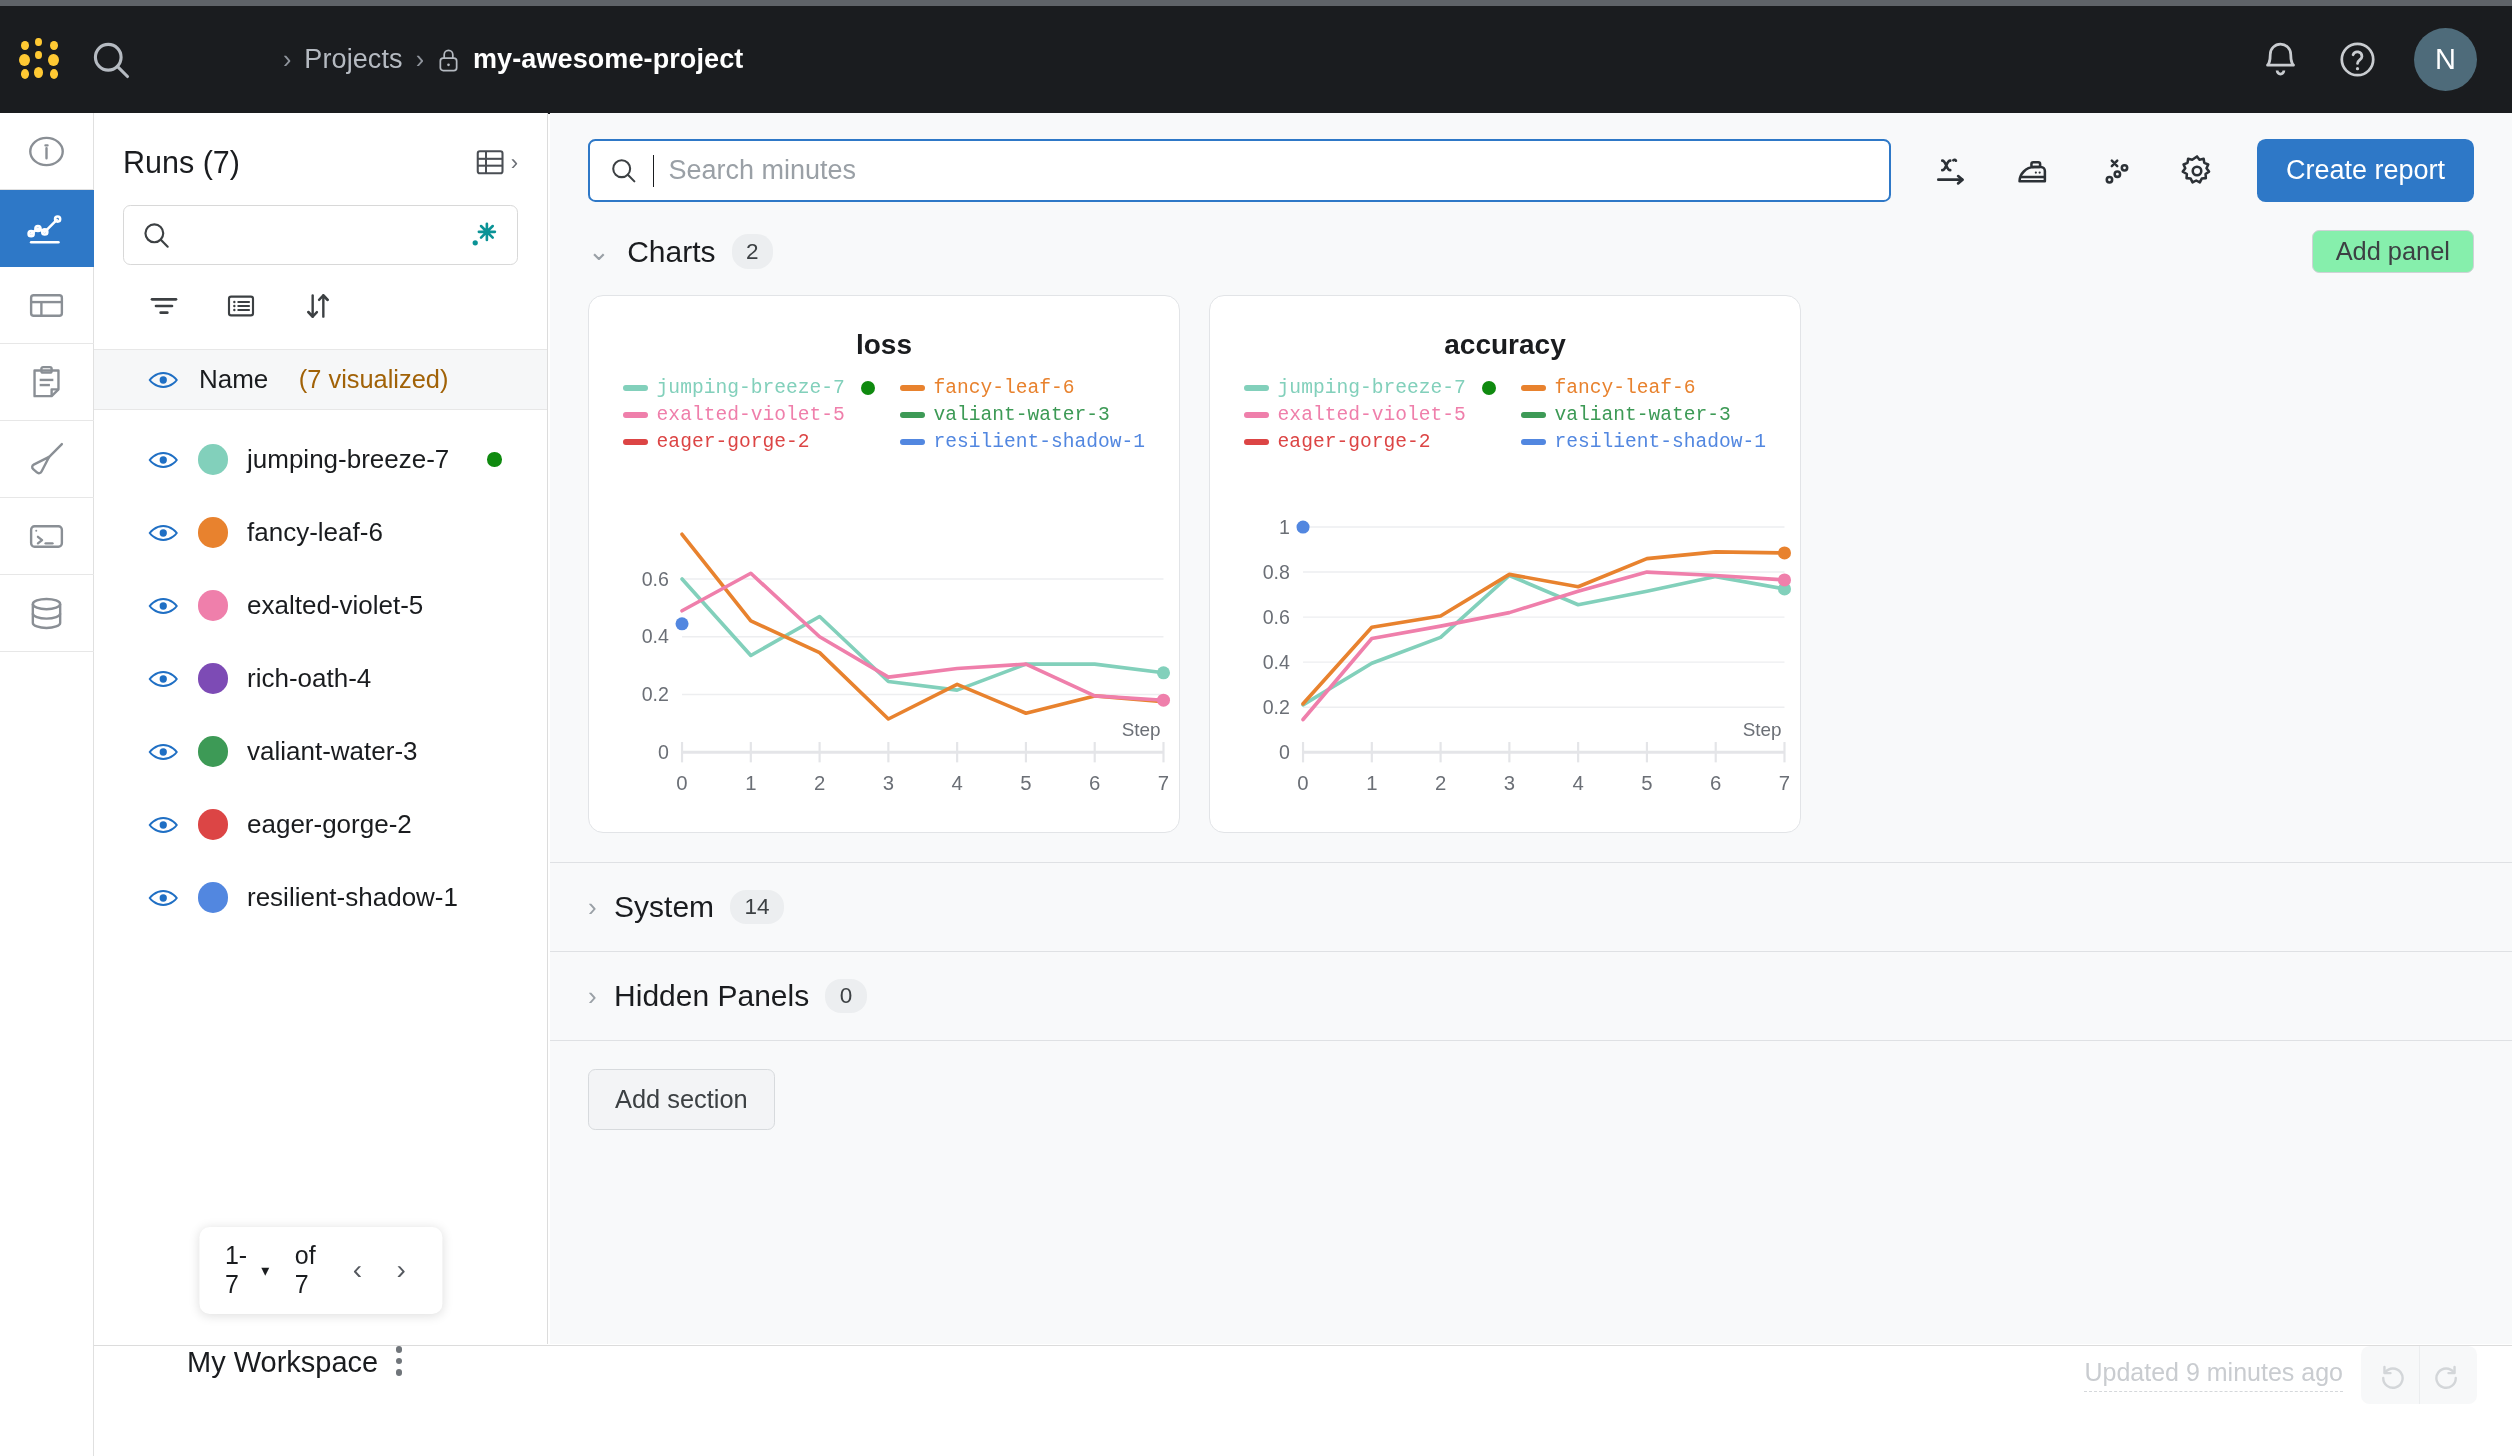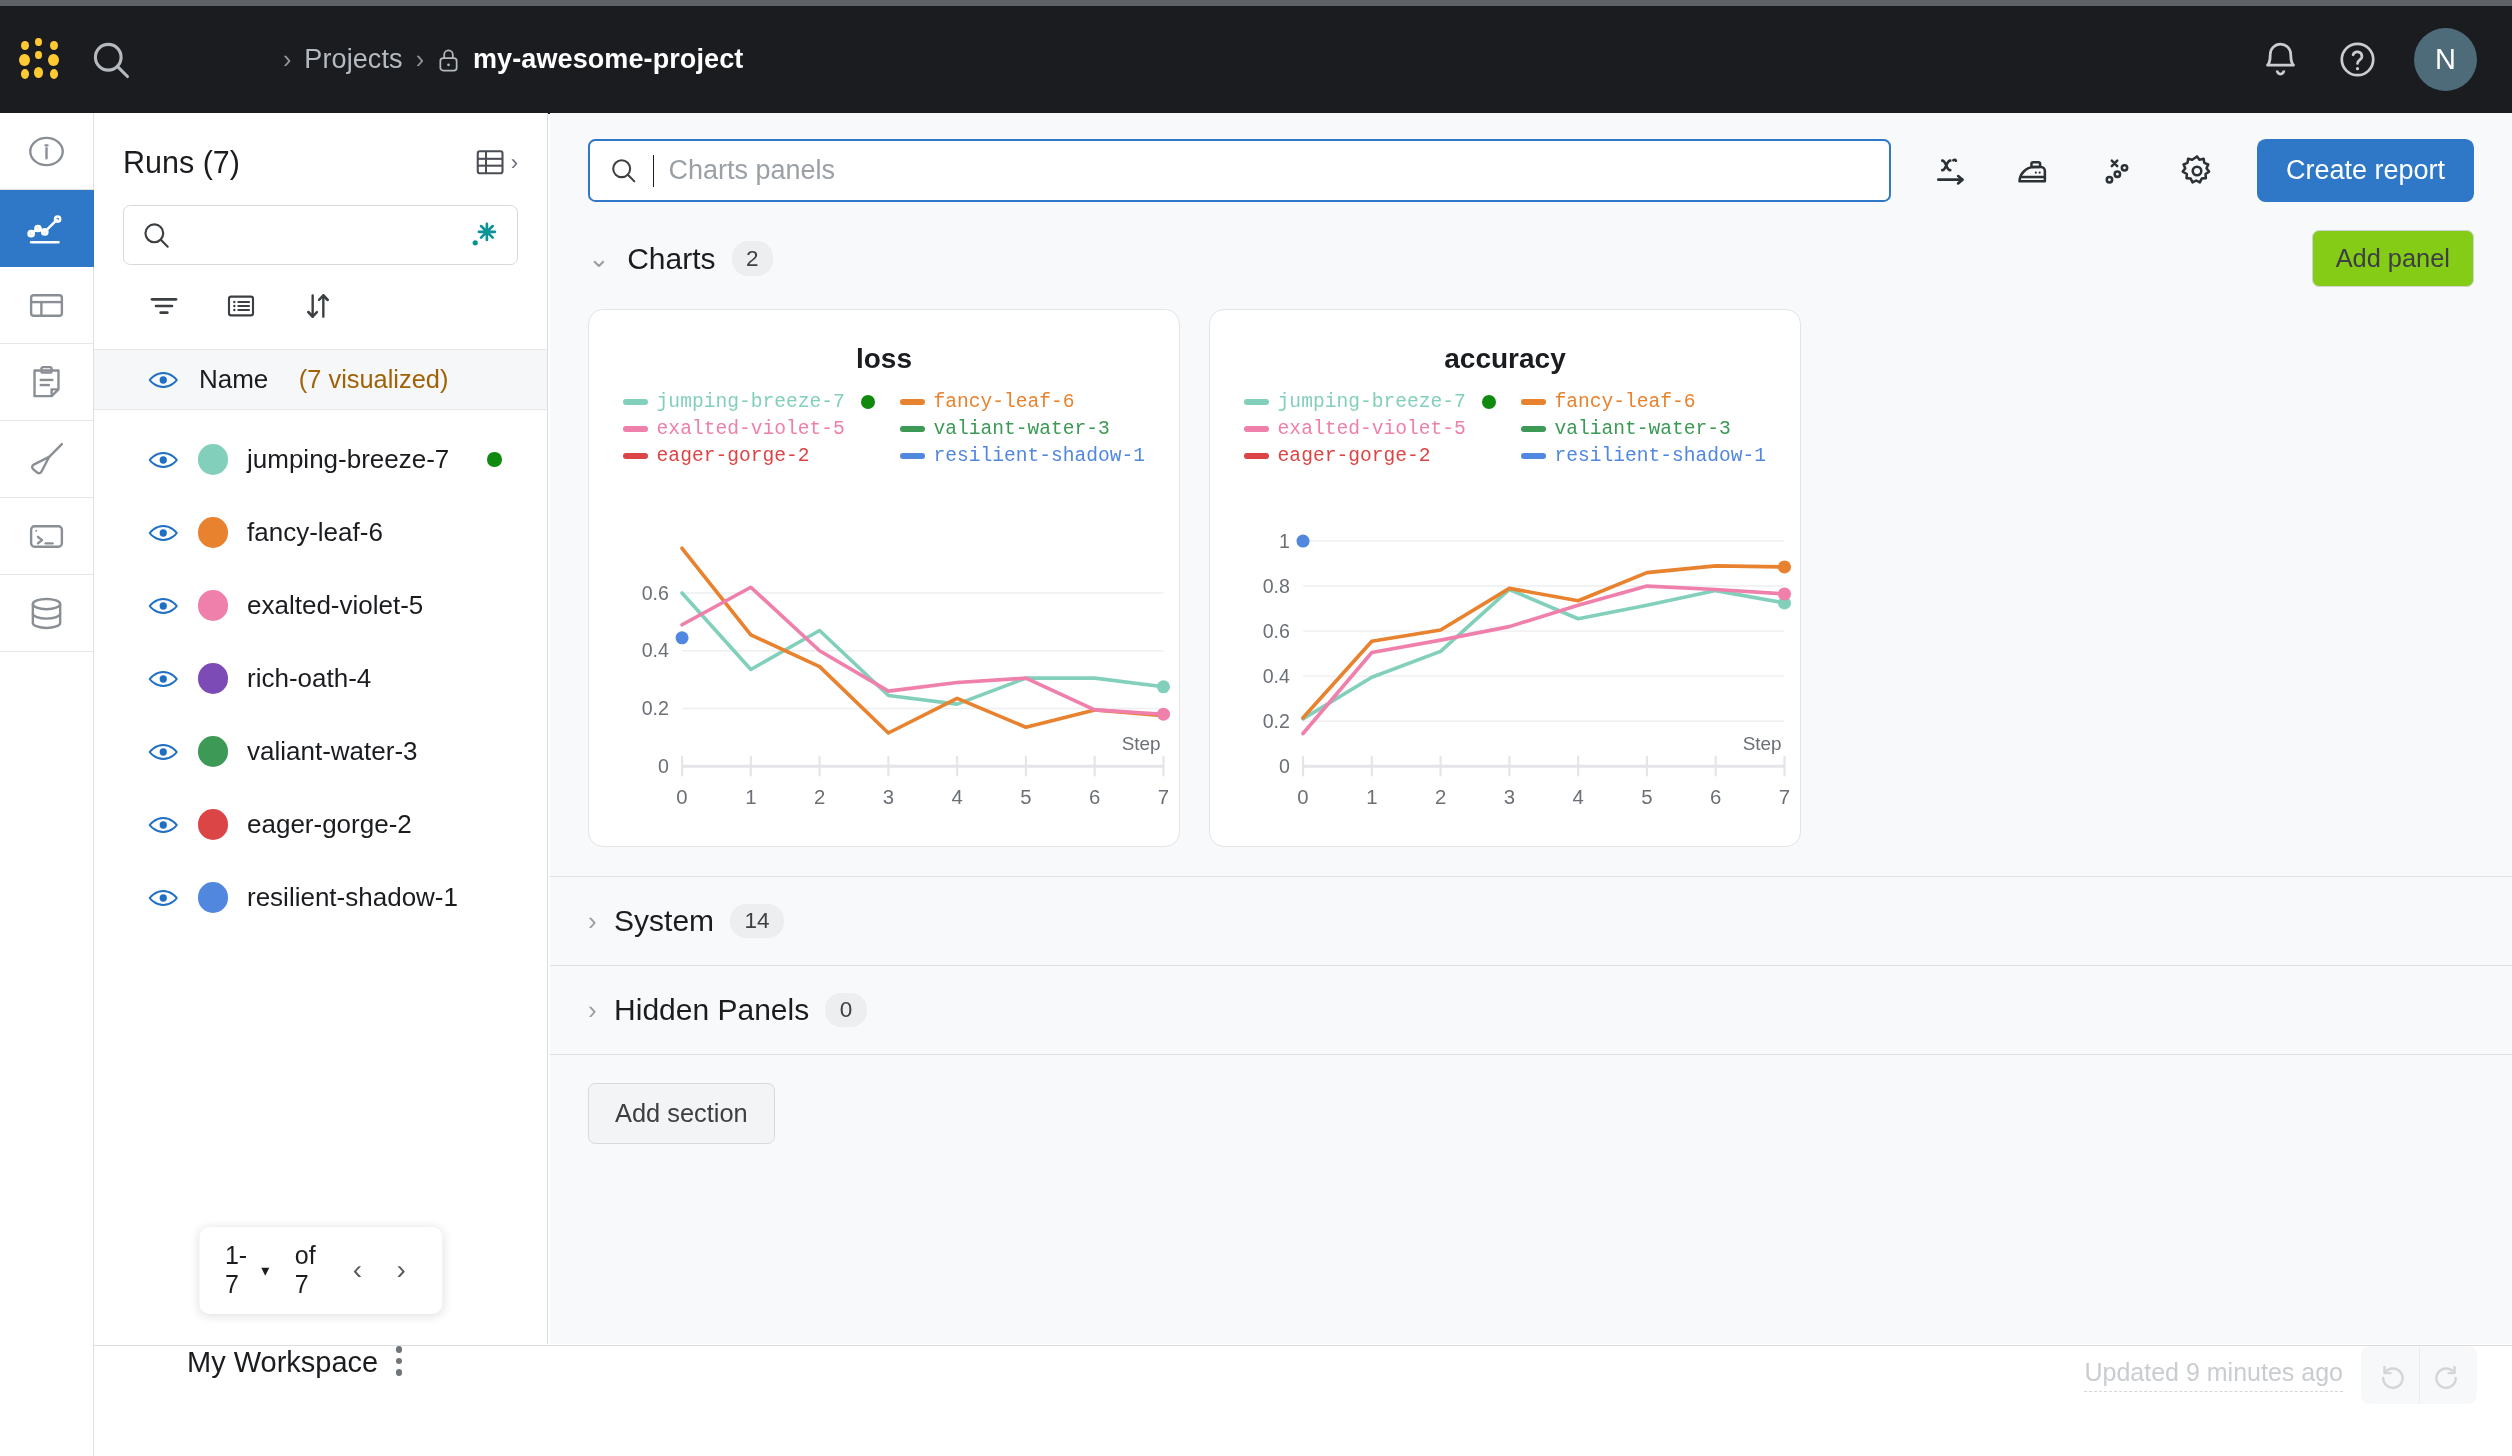--- a/index.html
+++ b/index.html
@@ -136,22 +136,22 @@
 
   
   .section-head { display: flex; align-items: center; padding: 28px 38px 0 38px; }
   .sec-chev { color: #9aa0a6; font-size: 26px; margin-right: 17.4px; cursor: pointer; font-weight: 300; }
   .sec-title { font-size: 30px; color: #1a1c1f; }
   .sec-count {
     margin-left: 16px; background: #eceef0; color: #3c4043; border-radius: 16px;
     padding: 4.4px 14.5px; font-size: 22.5px;
   }
   .add-panel {
-    margin-left: auto; background: #84cc16; border: 1.5px solid #cfd2d6; border-radius: 7.3px;
-    height: 57px; padding: 0 23px; font-size: 25.4px; color: #3c4043; cursor: pointer;
+    margin-left: auto; background: #86efac; border: 1.5px solid #cfd2d6; border-radius: 7.3px;
+    height: 43px; padding: 0 23px; font-size: 25.4px; color: #3c4043; cursor: pointer;
     font-family: "Liberation Sans", sans-serif;
   }
 
   .panels { display: flex; gap: 29px; padding: 22px 38px 0 38px; }
   .panel {
     width: 592px; height: 538px; background: #fff; border: 1.5px solid #e2e4e7;
     border-radius: 15px; position: relative;
   }
   .panel-title { text-align: center; font-size: 28px; font-weight: 700; color: #1a1c1f; margin-top: 33px; }
   .legend {
@@ -418,21 +418,21 @@
 
   <div class="main">
 
     <div class="main-toolbar">
       <div class="panel-search">
         <svg viewBox="0 0 24 24" fill="none" stroke="#3c4043" stroke-width="1.7">
           <circle cx="10.5" cy="10.5" r="7"></circle>
             <line x1="15.6" y1="15.6" x2="21" y2="21" stroke-linecap="round"></line>
         </svg>
         <span class="ps-caret"></span>
-        <span class="ps-ph">Charts panels</span>
+        <span class="ps-ph">Search minutes</span>
       </div>
 
       <div class="tb-icons">
         <svg class="tb-icon" viewBox="0 0 24 24" fill="none" stroke="#2c3136" stroke-width="1.7" stroke-linecap="round">
           <path d="M6.5 5.5c2.5 0 2.5 6 5 6M11.5 5.5c-2.5 0-2.5 6-5 6"></path>
           <path d="M13.5 5.2c.6-.5 1.3-.4 1.6.3"></path>
           <line x1="4" y1="17.5" x2="19" y2="17.5"></line>
           <path d="M16.5 15.2l2.8 2.3-2.8 2.3" stroke-linejoin="round"></path>
         </svg>
         <svg class="tb-icon" viewBox="0 0 24 24" fill="none" stroke="#2c3136" stroke-width="1.6" stroke-linejoin="round">

